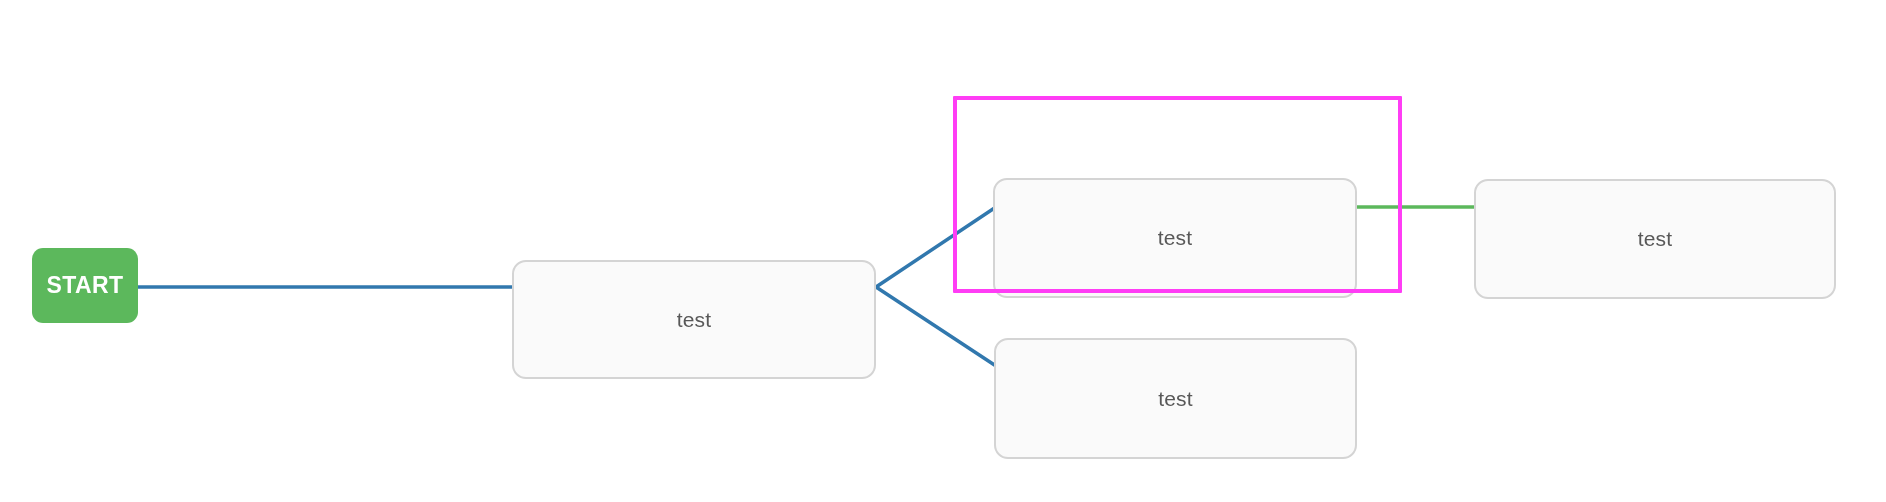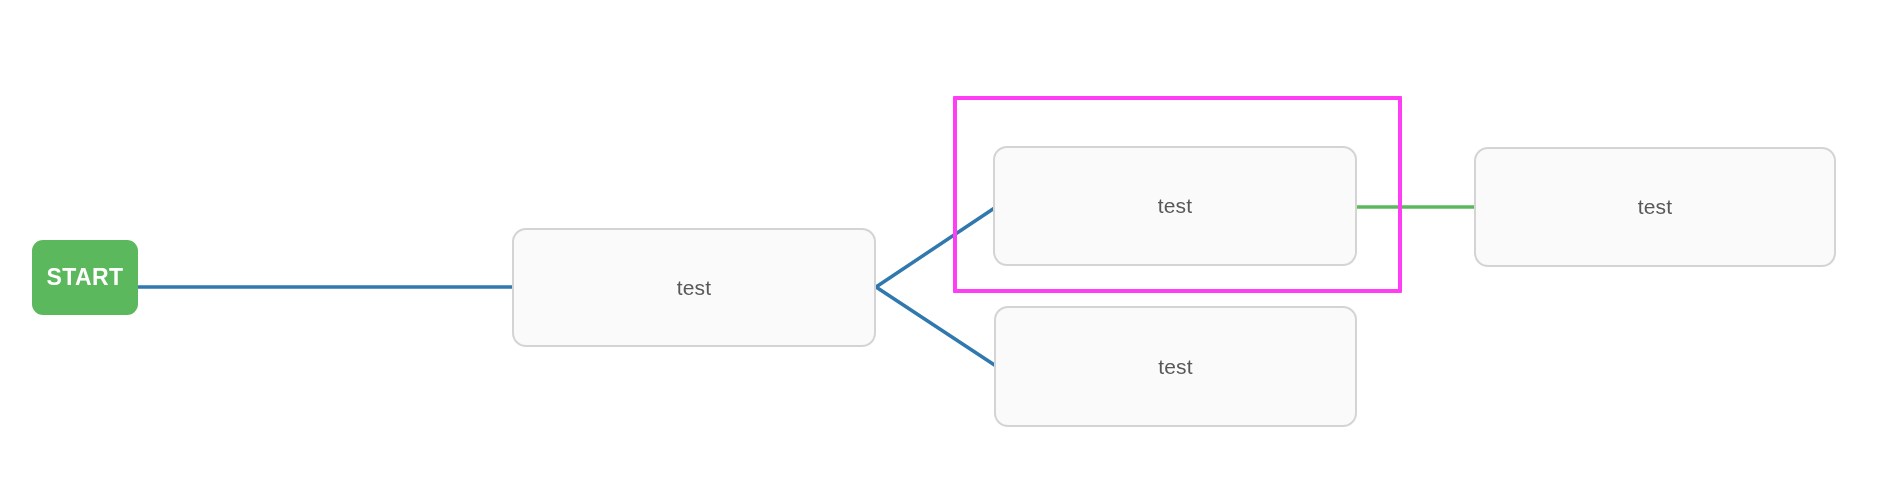--- a/index.html
+++ b/index.html
@@ -31,20 +31,21 @@
     position: absolute;
     box-sizing: border-box;
     display: flex;
     align-items: center;
     justify-content: center;
   }
   .node-task {
     background: #fafafa;
     border: 2px solid #d4d4d4;
     border-radius: 14px;
+    margin-top: 32px;
   }
   .node-task .node-label {
     font-size: 21px;
     color: #585858;
     font-weight: 400;
     letter-spacing: 0.2px;
   }
   .node-start {
     background: #5cb85c;
     border: none;
@@ -76,21 +77,21 @@
       <line x1="876" y1="287" x2="996" y2="207" stroke="#3178ae" stroke-width="3.5" stroke-linecap="round"></line>
 
       <line x1="876" y1="287" x2="996" y2="366" stroke="#3178ae" stroke-width="3.5" stroke-linecap="round"></line>
 
       <line x1="876" y1="228" x2="876" y2="346" stroke="#3178ae" stroke-width="0" stroke-linecap="round"></line>
 
       <line x1="1357" y1="207" x2="1475" y2="207" stroke="#5cb85c" stroke-width="3.5" stroke-linecap="butt"></line>
     </g>
   </svg>
 
-  <div class="node node-start" style="left:32px; top:240px; width:106px; height:75px;">
+  <div class="node node-start" style="left:32px; top:248px; width:106px; height:75px;">
     <span class="node-label">START</span>
   </div>
 
   <div class="node node-task" style="left:512px; top:228px; width:364px; height:119px;">
     <span class="node-label">test</span>
   </div>
 
   <div class="node node-task" style="left:993px; top:146px; width:364px; height:120px;">
     <span class="node-label">test</span>
   </div>

